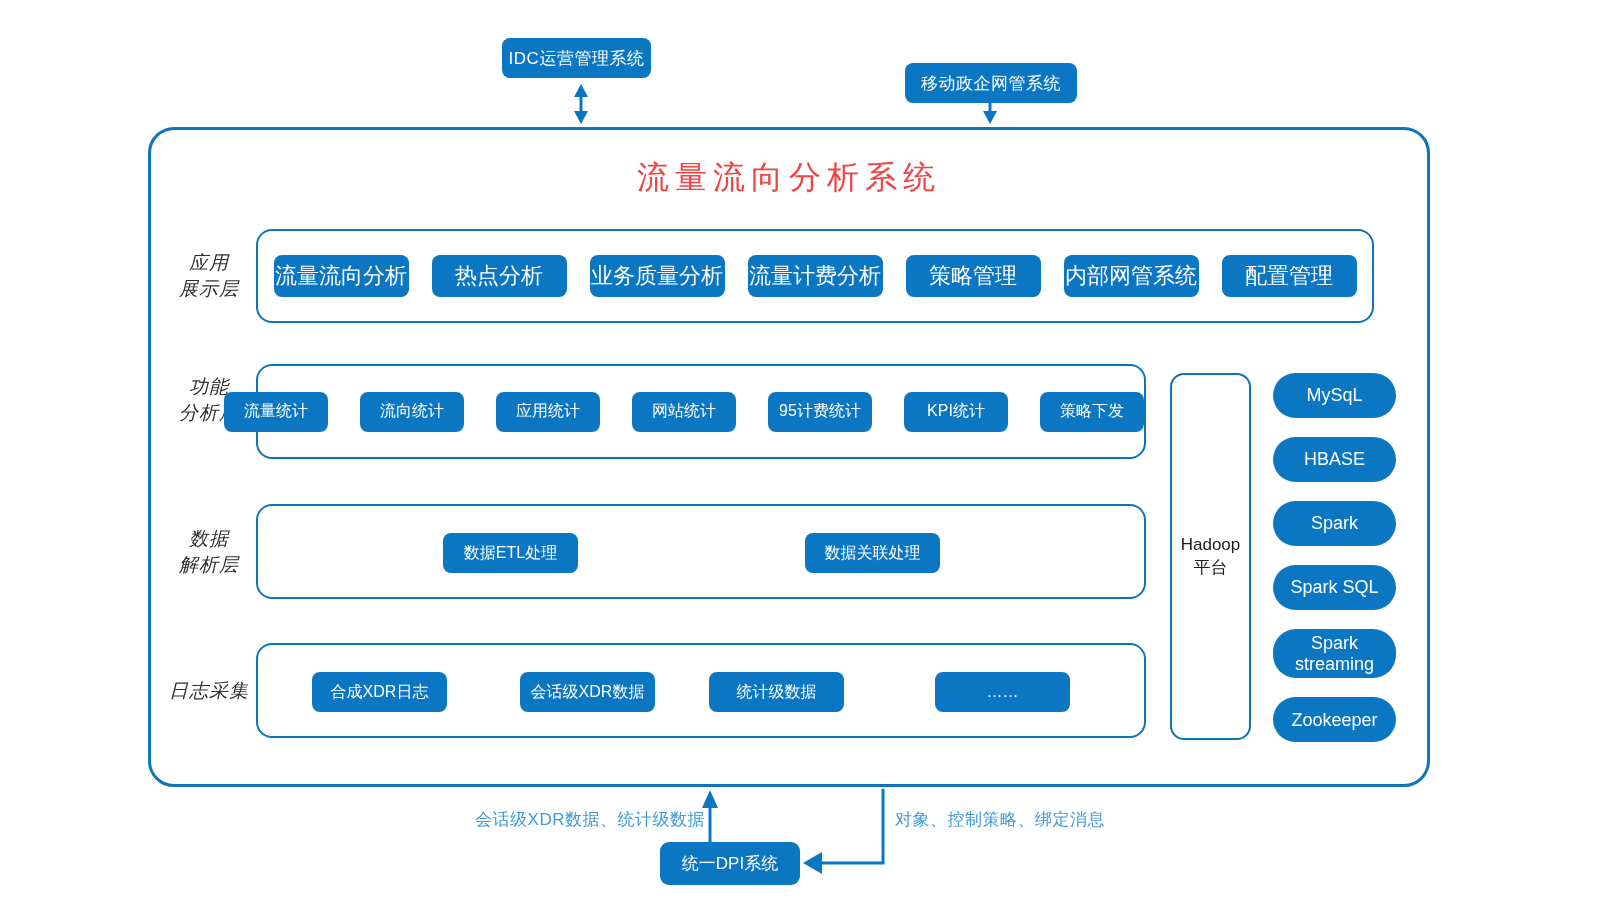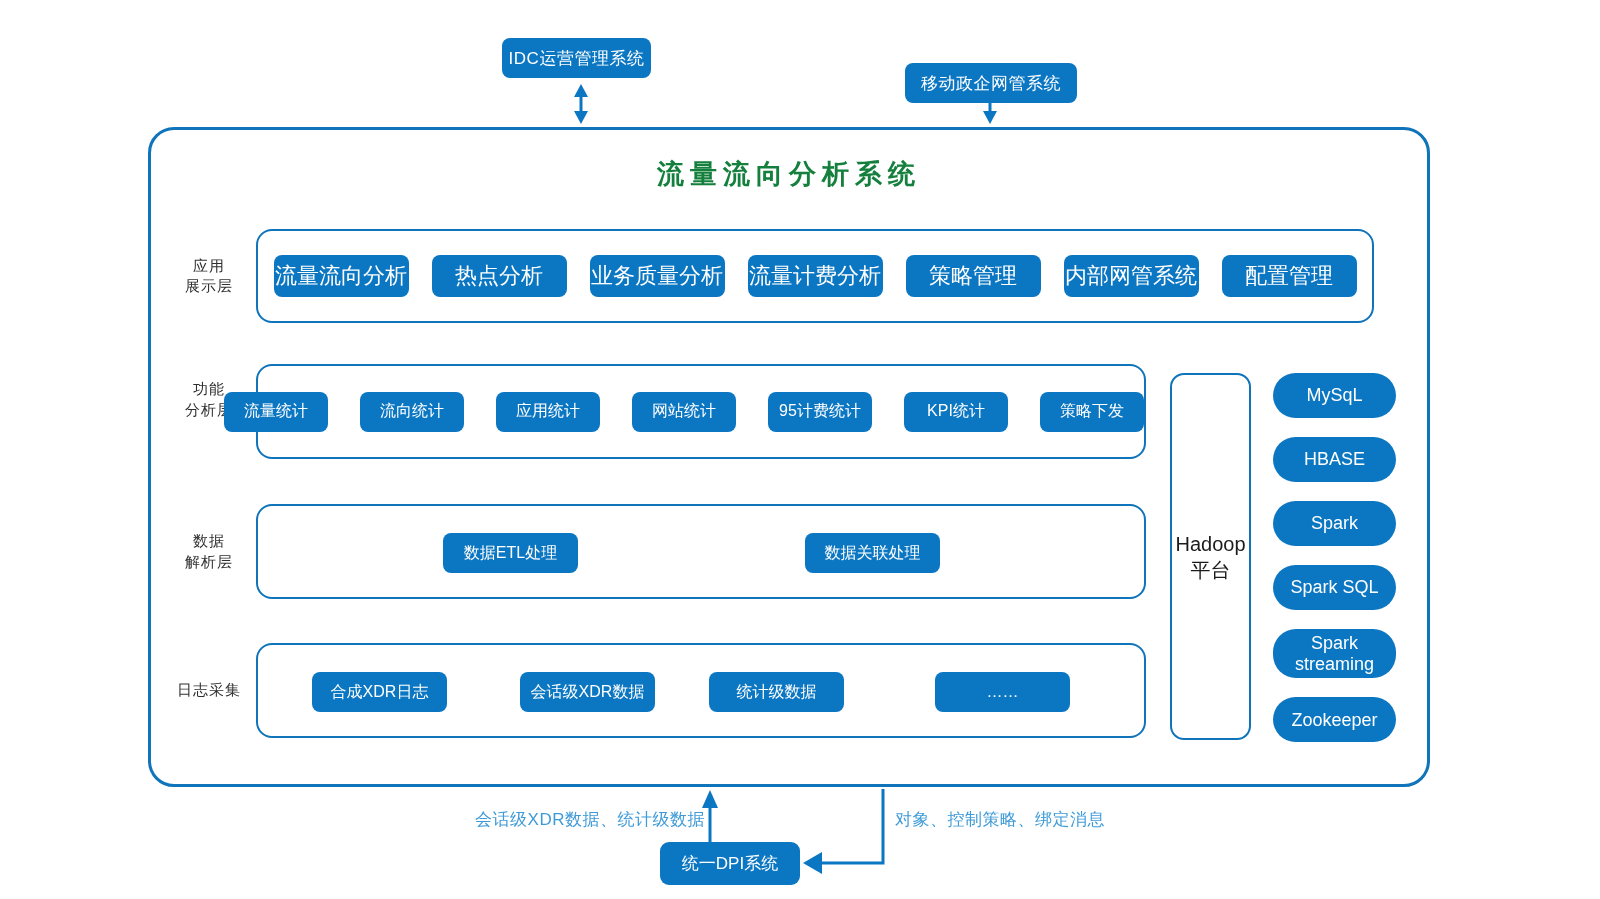--- a/index.html
+++ b/index.html
@@ -22,28 +22,29 @@
   #ext-idc{left:502px;top:38px;width:149px;}
   #ext-mobile{left:905px;top:38px;width:172px;margin-top:25px;}
 
   
   .main-frame{
     position:absolute;left:148px;top:127px;width:1282px;height:660px;
     border:3px solid var(--border);border-radius:26px;background:#fff;
   }
   .main-title{
     position:absolute;left:0;top:26px;width:100%;text-align:center;
-    font-size:27px;font-weight:700;color:#15803d;letter-spacing:6px;
+    font-size:32px;font-weight:400;color:#ef4444;letter-spacing:6px;
   }
 
   
   .layer-label{
     position:absolute;left:8px;width:100px;display:flex;align-items:center;justify-content:center;
-    color:var(--ink);font-size:15px;line-height:1.35;text-align:center;white-space:pre-line;
+    color:var(--ink);font-size:19px;line-height:1.35;text-align:center;white-space:pre-line;
     letter-spacing:1px;
+    font-style:italic;
   }
 
   
   .row-box{
     position:absolute;border:2.5px solid var(--border);border-radius:16px;background:#fff;
   }
   #row0{left:105px;top:99px;width:1118px;height:94px;display:flex;align-items:center;justify-content:center;gap:23px;}
   #row1{left:105px;top:234px;width:890px;height:95px;display:flex;align-items:center;justify-content:flex-end;gap:32px;}
   #row2{left:105px;top:374px;width:890px;height:95px;}
   #row3{left:105px;top:513px;width:890px;height:95px;}
@@ -59,21 +60,21 @@
   }
   .n-row0{width:135px;height:42px;font-size:22px;flex:0 0 auto;}
   .n-row1{width:104px;height:40px;font-size:16px;flex:0 0 auto;}
   .n-abs{position:absolute;width:135px;height:40px;top:27px;font-size:16px;}
 
   
   .hadoop-box{
     position:absolute;left:1019px;top:243px;width:81px;height:367px;
     border:2.5px solid var(--border);border-radius:14px;background:#fff;
     display:flex;align-items:center;justify-content:center;text-align:center;
-    font-size:20px;color:#1c1c1c;line-height:1.3;white-space:pre-line;
+    font-size:17px;color:#1c1c1c;line-height:1.3;white-space:pre-line;
   }
 
   
   .tech-col{
     position:absolute;left:1122px;top:243px;width:123px;
     display:flex;flex-direction:column;gap:19px;
   }
   .pill{
     background:var(--blue);color:#fff;border-radius:23px;min-height:45px;
     display:flex;align-items:center;justify-content:center;text-align:center;

